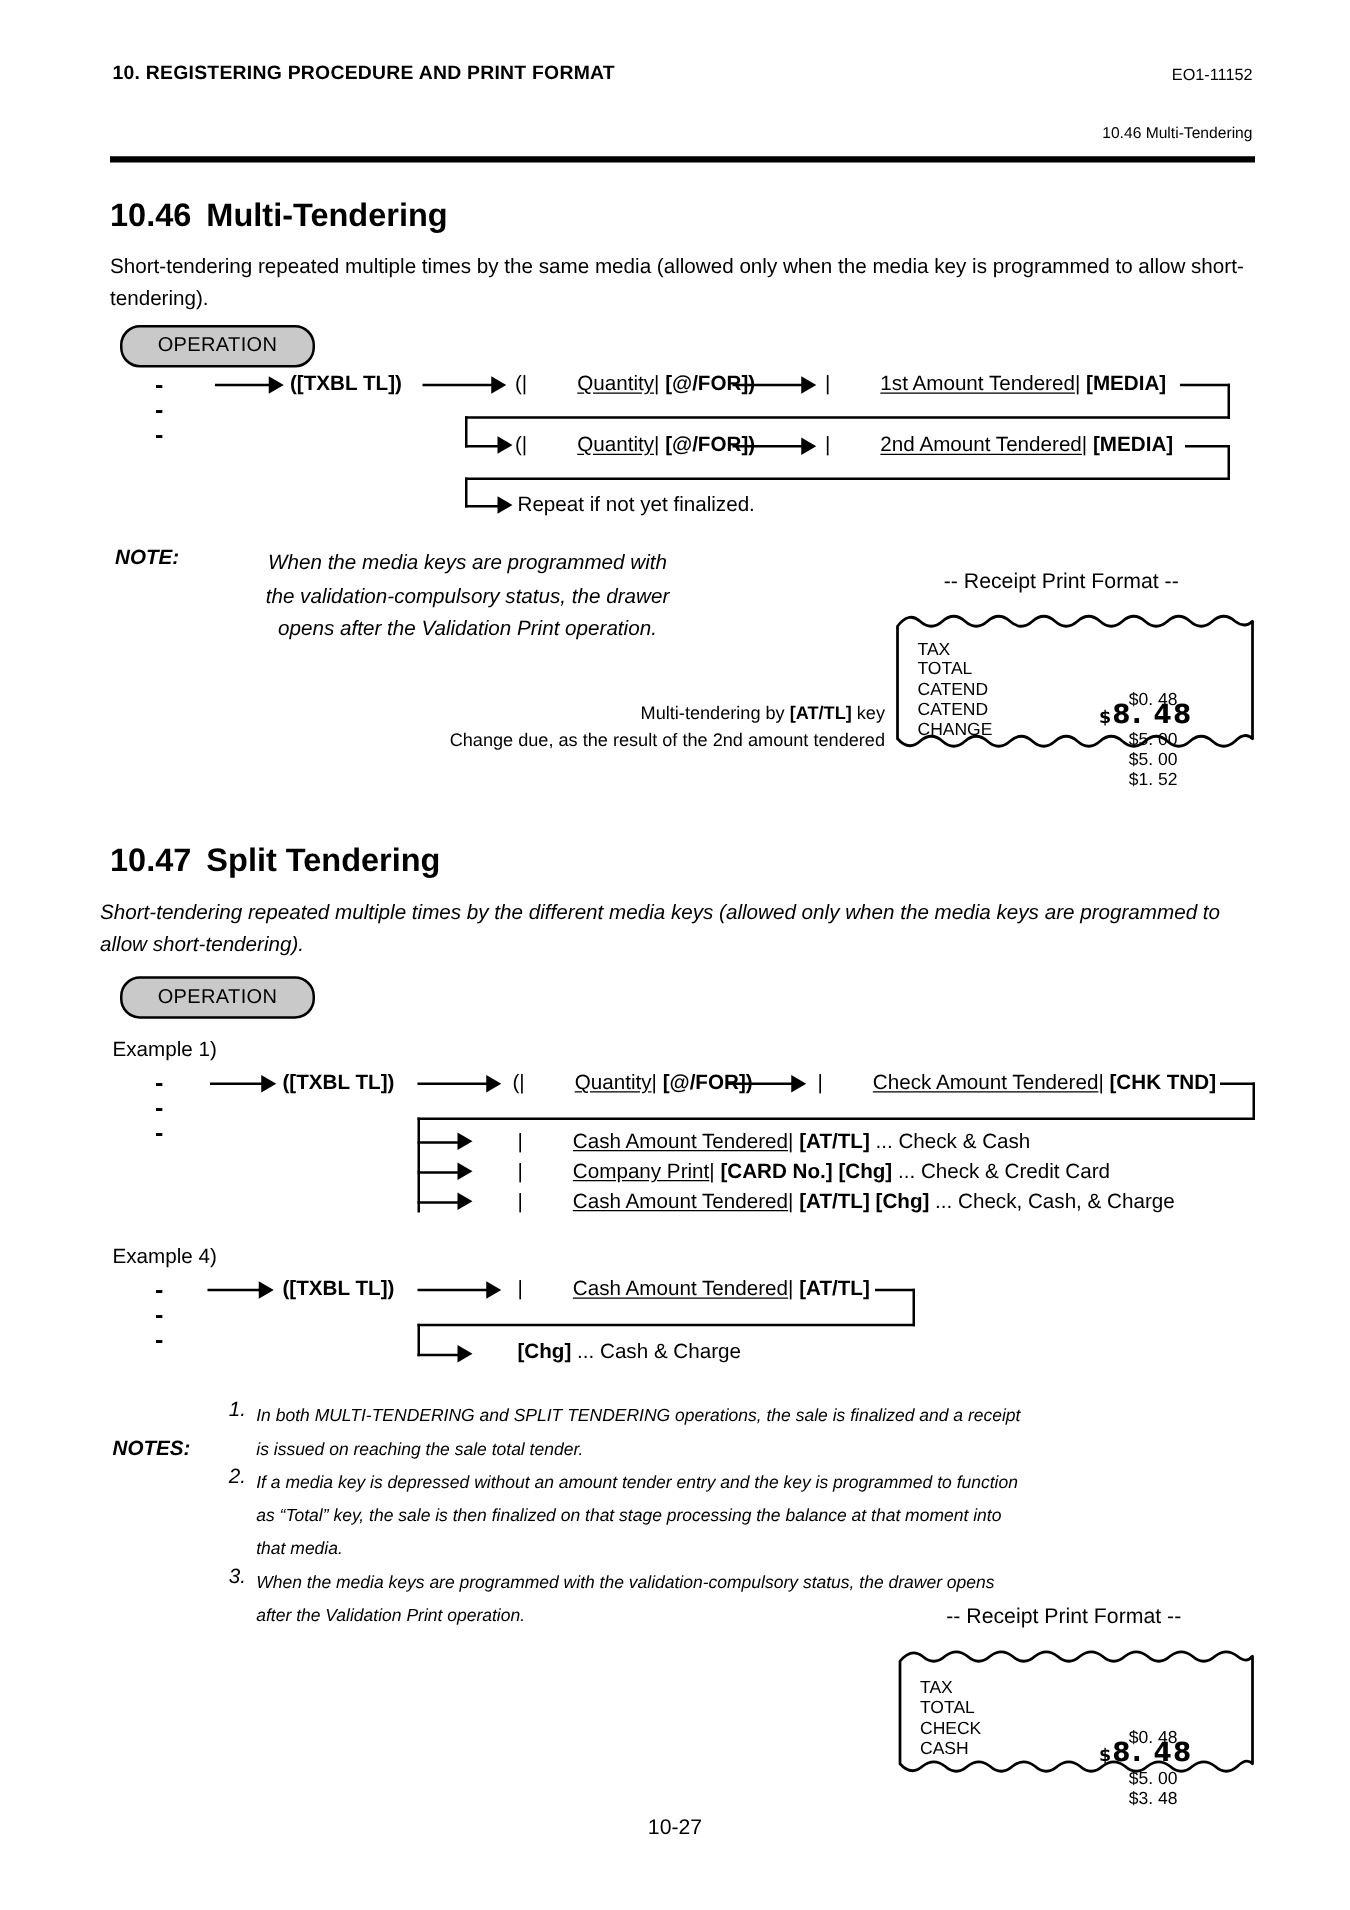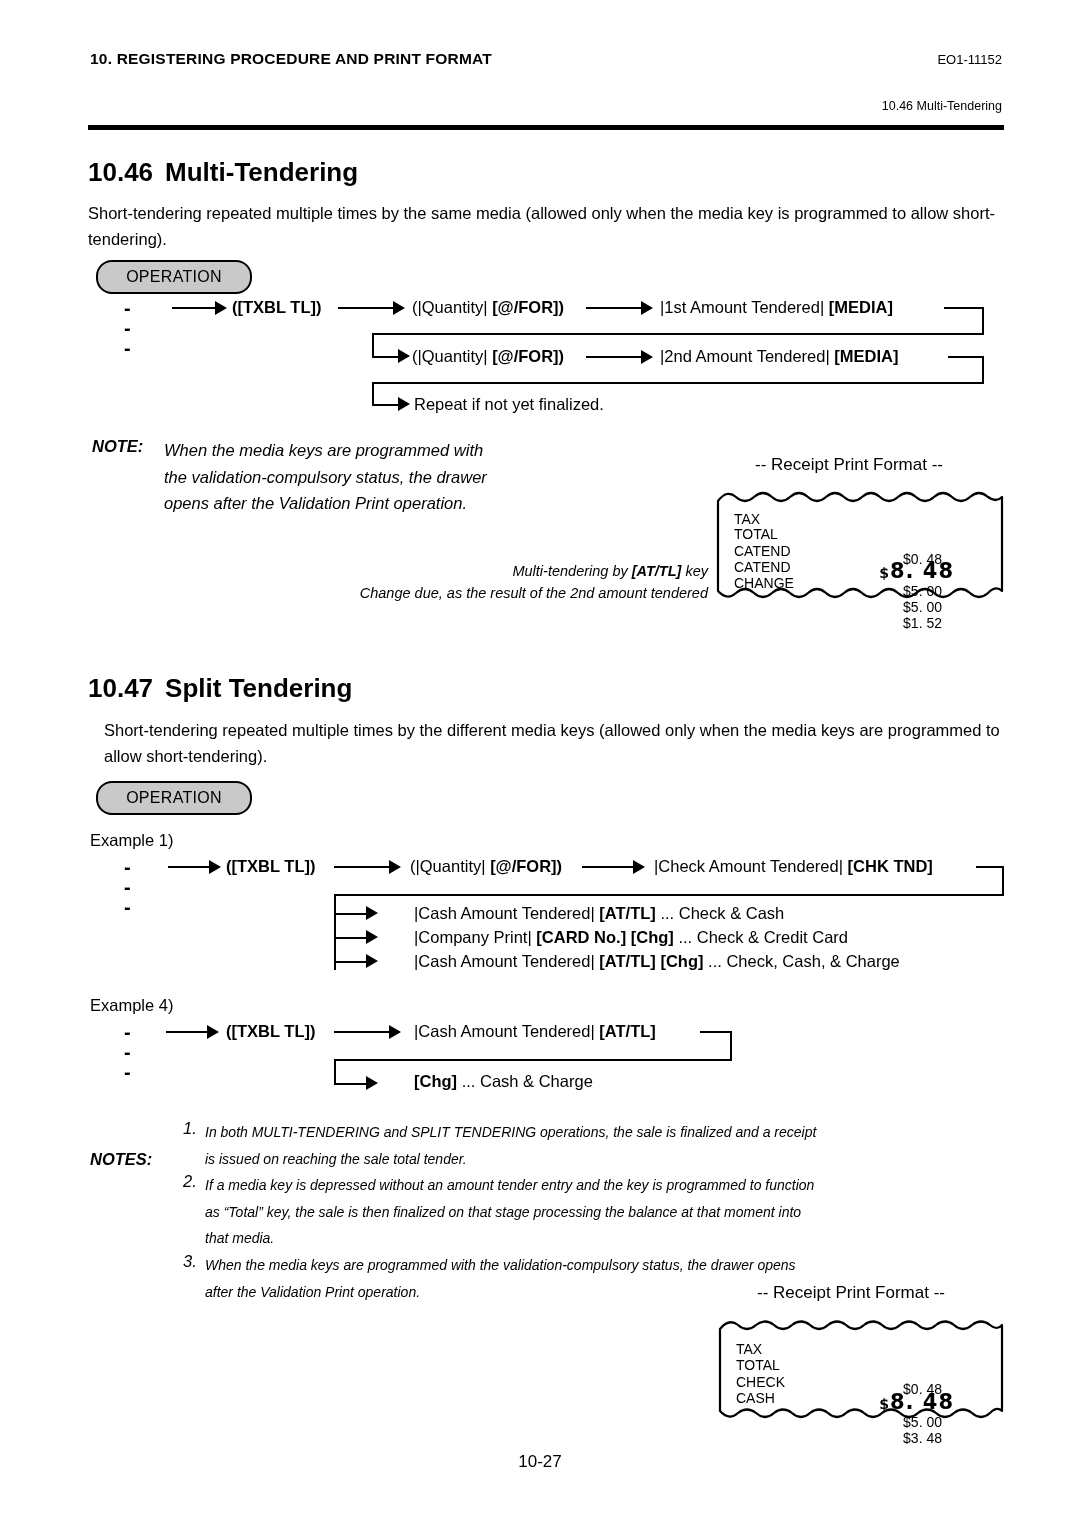--- a/index.html
+++ b/index.html
@@ -51,21 +51,21 @@
     display:flex;align-items:center;justify-content:center;
     font-size:16px;letter-spacing:.3px;
   }
 
   
   .flow{position:absolute;}
   .fl-txt{
     position:absolute;font-size:16.5px;white-space:nowrap;line-height:1;
   }
   .fl-txt.b{font-weight:bold;}
-  .u{text-underline-offset:2px;}
+  .u{text-decoration:underline;text-underline-offset:2px;margin-left:40px;}
   .bar{font-weight:normal;}
 
   
   .arrow{position:absolute;height:2.4px;background:#000;}
   .arrow::after{
     content:"";position:absolute;right:-11px;top:50%;
     transform:translateY(-50%);
     width:0;height:0;
     border-left:12px solid #000;
     border-top:7.5px solid transparent;
@@ -93,21 +93,20 @@
   }
   .note-body{
     position:absolute;font-size:16.5px;font-style:italic;line-height:26.5px;
   }
   .note-item{position:absolute;font-size:14px;font-style:italic;line-height:26.5px;}
   .note-num{position:absolute;font-size:16.5px;font-style:italic;}
 
   .cap{
     position:absolute;font-size:14.5px;text-align:right;white-space:nowrap;
     line-height:22px;
-    font-style:italic;
   }
   .cap b{font-weight:bold;}
 
   
   .rcpt-title{
     position:absolute;font-size:17px;white-space:nowrap;
   }
   .rcpt{position:absolute;}
   .rcpt svg{display:block;}
   .rcpt-rows{
@@ -173,21 +172,21 @@
     <div class="vline" style="left:982px;top:356px;height:28px;"></div>
     <div class="hline" style="left:372px;top:382px;width:612px;"></div>
     <div class="vline" style="left:372px;top:382px;height:24px;"></div>
     <div class="hline" style="left:372px;top:404px;width:28px;"></div>
     <div class="ahead" style="left:398px;top:397px;"></div>
 
     <div class="fl-txt" style="left:414px;top:396px;">Repeat if not yet finalized.</div>
   </div>
 
   <div class="note-lbl" style="left:92px;top:437px;">NOTE:</div>
-  <div class="note-body" style="left:164px;top:437px;width:420px;">
+  <div class="note-body" style="left:164px;top:437px;width:420px;text-align:center;">
     <div>When the media keys are programmed with</div>
     <div>the validation-compulsory status, the drawer</div>
     <div>opens after the Validation Print operation.</div>
   </div>
 
   <div class="cap" style="right:372px;top:560px;">
     <div><span>Multi-tendering by </span><b>[AT/TL]</b><span> key</span></div>
     <div>Change due, as the result of the 2nd amount tendered</div>
   </div>
 
@@ -211,21 +210,21 @@
       <div class="r-row r-val" style="right:62px;top:72px;">$5. 00</div>
 
       <div class="r-row r-lbl" style="top:88px;">CHANGE</div>
       <div class="r-row r-val" style="right:62px;top:88px;">$1. 52</div>
     </div>
   </div>
 
   <div class="sec-h" style="left:88px;top:673px;">
     <span class="num">10.47</span><span>Split Tendering</span>
   </div>
-  <div class="para" style="left:104px;top:717px;width:920px;">Short-tendering repeated multiple times by the different media keys (allowed only when the media keys are programmed to allow short-tendering).</div>
+  <div class="para" style="left:80px;top:717px;width:920px;font-style:italic;">Short-tendering repeated multiple times by the different media keys (allowed only when the media keys are programmed to allow short-tendering).</div>
 
   <div class="op-pill" style="left:96px;top:781px;">
     <span>OPERATION</span>
   </div>
 
   <div class="fl-txt" style="left:90px;top:832px;">Example 1)</div>
 
   <div class="flow">
     <div class="dots" style="left:124px;top:857px;">- - -</div>
     <div class="arrow" style="left:168px;top:866px;width:42px;"></div>

